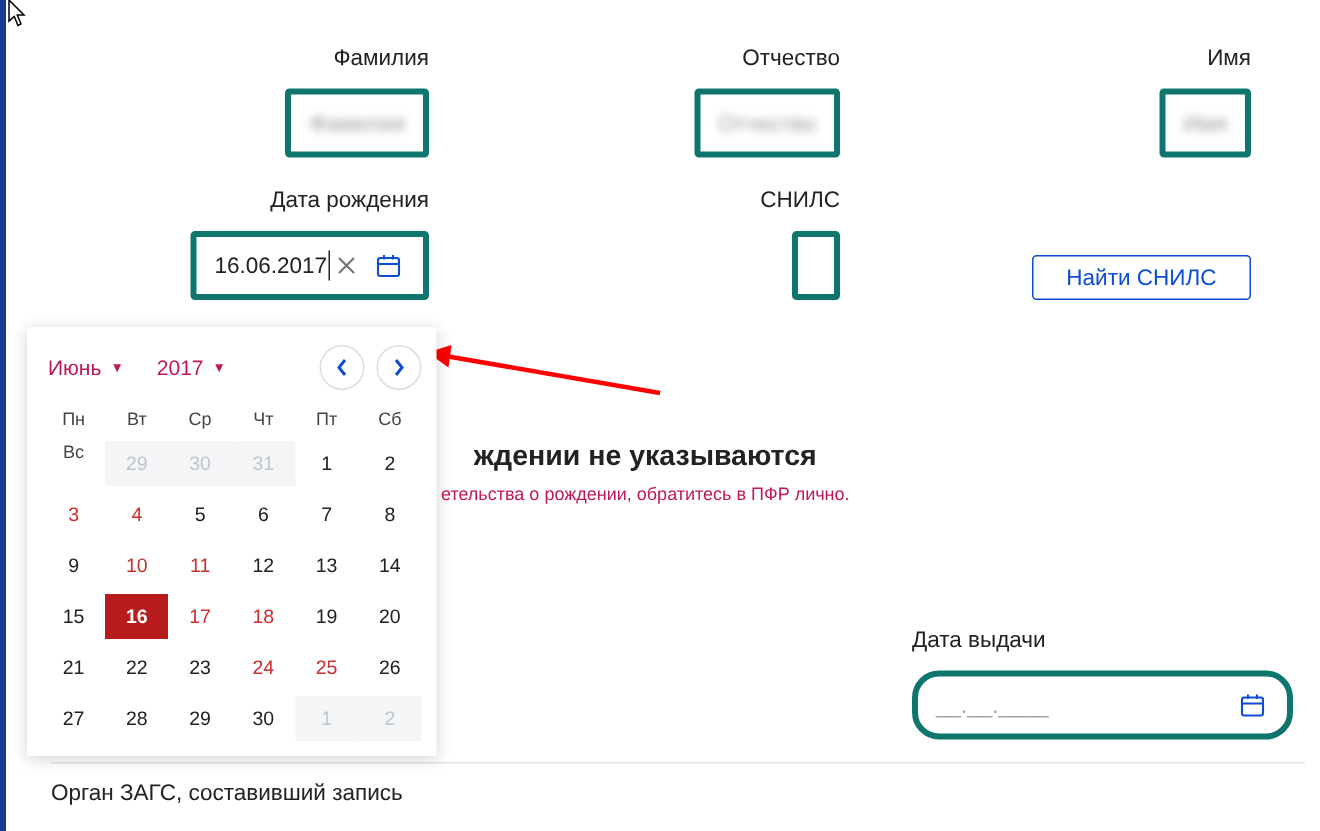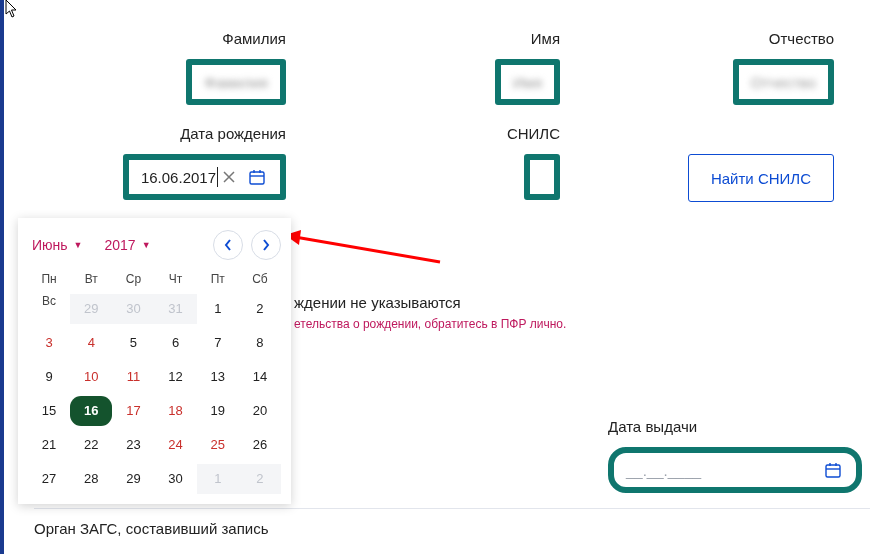--- a/index.html
+++ b/index.html
@@ -4,41 +4,41 @@
 <style>
   * { box-sizing: border-box; margin: 0; padding: 0; font-family: Arial, Helvetica, sans-serif; }
   body { background: #fff; width: 880px; height: 554px; position: relative; overflow: hidden; }
   .page { border-left: 4px solid #1a3a8f; min-height: 554px; padding: 30px 0 0 28px; position: relative; }
   .row { display: flex; gap: 20px; margin-bottom: 20px; }
   .field { display: flex; flex-direction: column; align-items: flex-end; }
   .field.w1 { width: 254px; }
   .field.w2 { width: 254px; }
   .field.w3 { width: 254px; }
   .label { font-size: 15px; color: #222; margin-bottom: 12px; }
-  .input { height: 46px; border: 6px solid #0f766e; border-radius: 3px; background: #fff; display: flex; align-items: center; padding: 0 12px; font-size: 15px; color: #222; position: relative; }
+  .input { height: 46px; border: 4px solid #0f766e; border-radius: 3px; background: #fff; display: flex; align-items: center; padding: 0 12px; font-size: 15px; color: #222; position: relative; }
   .input .blur { filter: blur(3px); color: #999; user-select: none; }
   .input .value { flex: 1; }
   .input .cursor { border-right: 1px solid #222; height: 20px; margin-left: 1px; }
   .icon-btn { width: 22px; height: 22px; display: flex; align-items: center; justify-content: center; cursor: pointer; color: #3b5bdb; }
   .icon-btn.gray { color: #666; }
-  .btn-primary-outline { height: 48px; border: 1px solid #0d4cd3; border-radius: 3px; background: #fff; color: #0d4cd3; font-size: 15px; padding: 0 22px; cursor: pointer; display: inline-flex; align-items: center; justify-content: center; }
+  .btn-primary-outline { height: 30px; border: 1px solid #0d4cd3; border-radius: 3px; background: #fff; color: #0d4cd3; font-size: 15px; padding: 0 22px; cursor: pointer; display: inline-flex; align-items: center; justify-content: center; }
   .datepicker { position: absolute; left: 14px; top: 218px; width: 273px; background: #fff; box-shadow: 0 2px 10px rgba(0,0,0,0.18); padding: 12px 10px 10px 10px; z-index: 100; }
   .dp-header { display: flex; align-items: center; margin-bottom: 12px; padding-left: 4px; }
   .dp-select { display: flex; align-items: center; color: #be185d; font-size: 14px; cursor: pointer; margin-right: 22px; font-weight: 500; }
   .dp-caret { font-size: 9px; margin-left: 6px; }
   .dp-nav { display: flex; gap: 8px; margin-left: auto; }
   .dp-nav-btn { width: 30px; height: 30px; border-radius: 50%; border: 1px solid #d8dde6; background: #fff; display: flex; align-items: center; justify-content: center; color: #0d4cd3; cursor: pointer; font-size: 14px; }
   .dp-grid { display: grid; grid-template-columns: repeat(6, 1fr); text-align: center; row-gap: 4px; }
   .dp-dow { font-size: 12px; color: #444; padding-bottom: 4px; }
   .dp-day { font-size: 13px; color: #222; height: 30px; line-height: 30px; cursor: pointer; }
   .dp-day.other { color: #c0c4cc; background: #f4f5f7; }
   .dp-day.weekend { color: #c9302c; }
-  .dp-day.selected { background: #14532d; color: #fff; font-weight: bold; border-radius: 11px; }
+  .dp-day.selected { background: #b91c1c; color: #fff; font-weight: bold; }
   .info-block { position: absolute; left: 290px; top: 294px; color: #222; }
-  .info-title { font-size: 15px; font-weight: normal; margin-bottom: 6px; }
+  .info-title { font-size: 19px; font-weight: bold; margin-bottom: 6px; text-align: center; }
   .info-sub { font-size: 12px; color: #be185d; }
   .lower-row { position: absolute; left: 604px; top: 418px; }
   .issue-date .input { width: 254px; justify-content: space-between; color: #9aa0aa; border-radius: 18px; }
   .section-bottom { position: absolute; left: 30px; top: 520px; font-size: 15px; color: #222; }
   .hr { position: absolute; left: 30px; top: 508px; width: 836px; height: 1px; background: #e2e5ec; }
   .cursor-arrow { position: absolute; left: 0px; top: -1px; z-index: 200; }
   .red-arrow { position: absolute; left: 281px; top: 227px; z-index: 50; pointer-events: none; }
 </style>
 </head>
 <body>
@@ -49,30 +49,30 @@
     <path d="M2 1 L2 15 L5.5 12 L8 18 L10 17 L7.5 11 L12 11 Z" fill="#fff" stroke="#000" stroke-width="1"></path>
   </svg>
 
   <div class="row">
     <div class="field w1">
       <div class="label">Фамилия</div>
       <div class="input">
           <span class="blur value">Фамилия</span>
         </div>
     </div>
+    <div class="field w3">
+      <div class="label">Отчество</div>
+      <div class="input">
+          <span class="blur value">Отчество</span>
+        </div>
+    </div>
     <div class="field w2">
       <div class="label">Имя</div>
       <div class="input">
           <span class="blur value">Имя</span>
-        </div>
-    </div>
-    <div class="field w3">
-      <div class="label">Отчество</div>
-      <div class="input">
-          <span class="blur value">Отчество</span>
         </div>
     </div>
   </div>
 
   <div class="row">
     <div class="field w1">
       <div class="label">Дата рождения</div>
       <div class="input">
         <span class="value">16.06.2017</span>
           <span class="cursor"></span>

